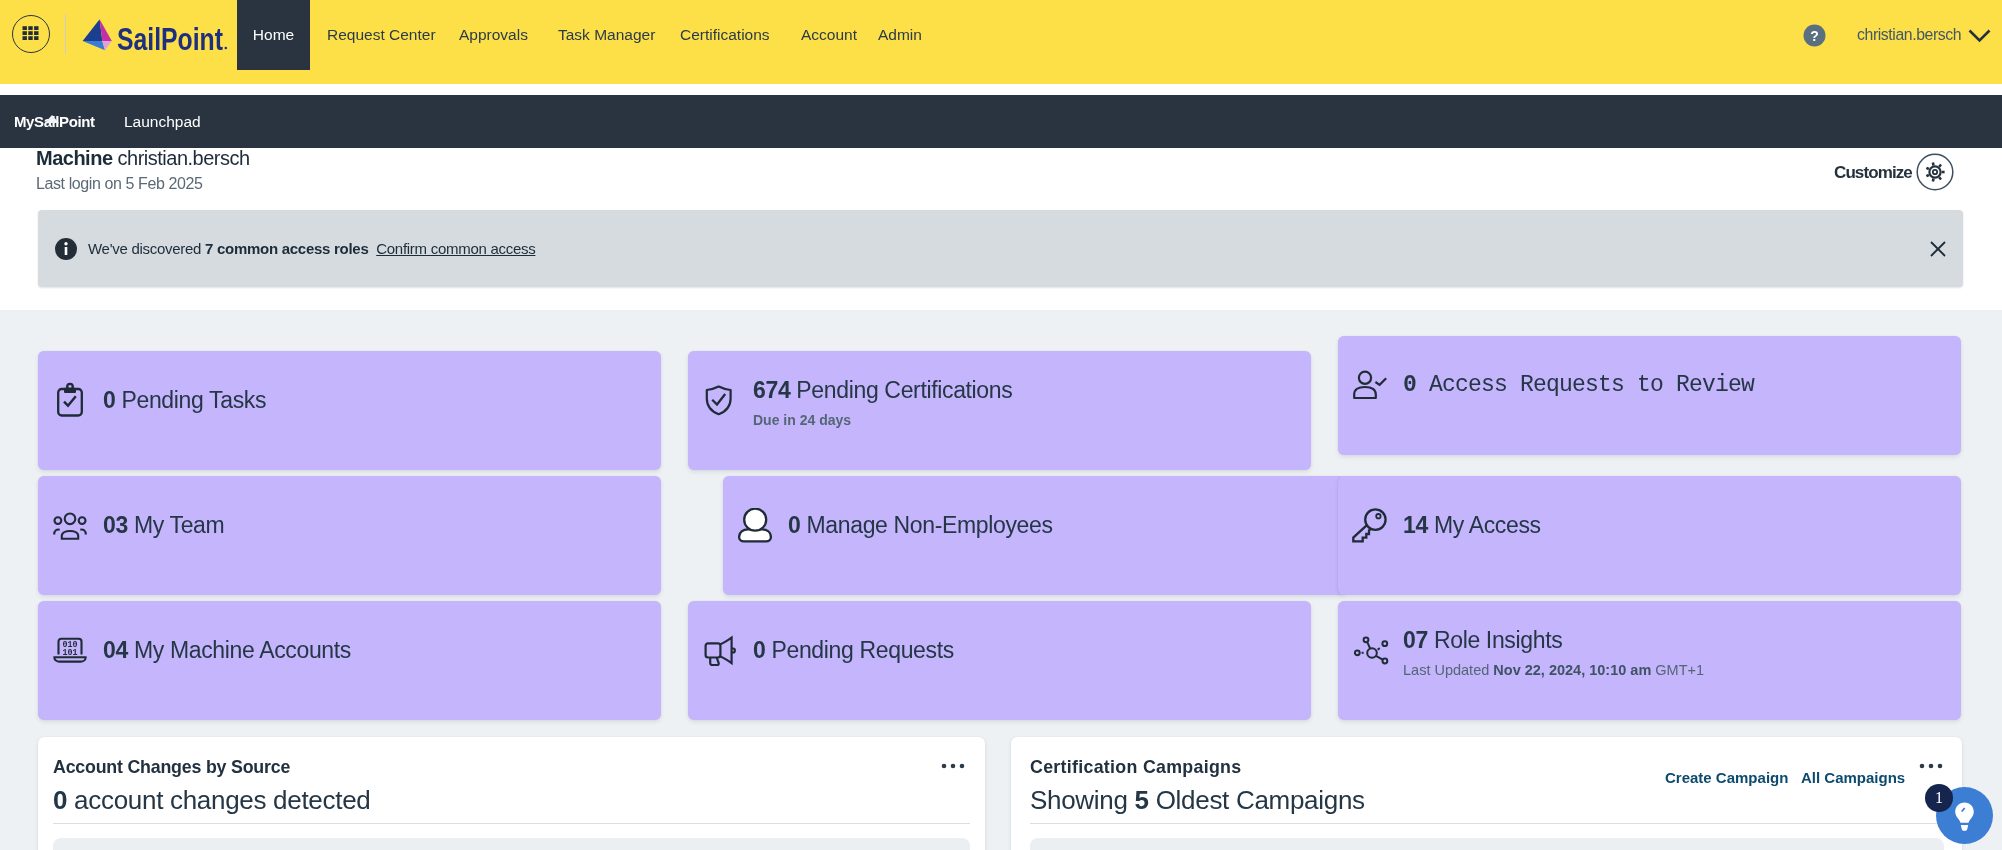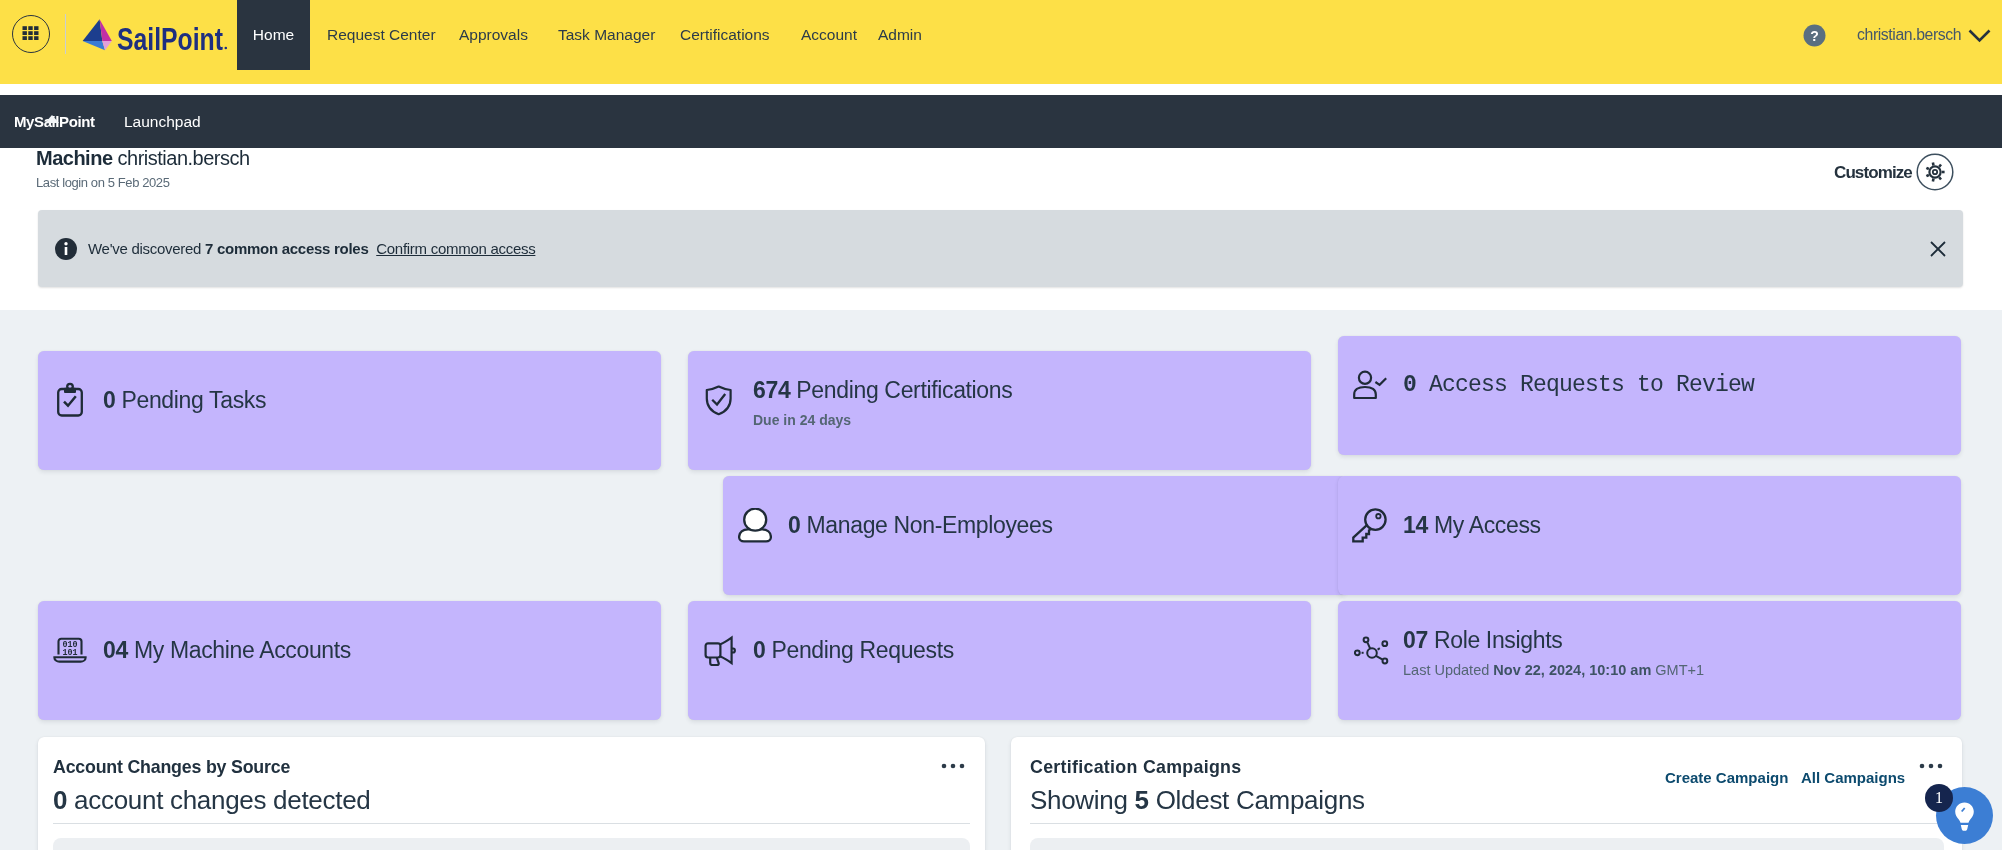--- a/index.html
+++ b/index.html
@@ -23,21 +23,21 @@
 
   
   #darkbar { position:absolute; left:0; top:70px; width:2002px; height:53px; background:#2a3440;margin-top:25px; }
   #darkbar .tab { position:absolute; top:0; height:53px; line-height:53px; color:#fff; font-size:15.5px; }
   #notch { position:absolute; left:44.6px; top:115px; width:0; height:0;
     border-left:7.4px solid transparent; border-right:7.4px solid transparent;
     border-bottom:8.4px solid #f2f5f7; }
 
   
   #welcome { position:absolute; left:36px; top:147px; font-size:20px; letter-spacing:-0.5px; color:#1d2c39; }
-  #lastlogin { position:absolute; left:36px; top:175px; font-size:13px; letter-spacing:-0.4px; color:#5a6a77; }
+  #lastlogin { position:absolute; left:36px; top:175px; font-size:16px; letter-spacing:-0.4px; color:#5a6a77; }
   #customize { position:absolute; left:1834px; top:163px; font-size:17px; letter-spacing:-0.9px; font-weight:bold; color:#25323e; }
   #gearbtn { position:absolute; left:1916px; top:153px; }
 
   
   #banner { position:absolute; left:38px; top:210px; width:1925px; height:77px;
     background:#d6dbdf; border-radius:4px; box-shadow:0 1px 2px rgba(0,0,0,0.12); }
   #banner .txt { position:absolute; left:50px; top:0; height:77px; line-height:77px;
     font-size:15px; letter-spacing:-0.28px; color:#1d2c39; }
   #bannerclose { position:absolute; left:1891px; top:30px; width:18px; height:18px; }
 
@@ -179,20 +179,33 @@
     <svg class="ic" style="top:34px;left:15px" width="34" height="30" viewBox="0 0 34 30">
       <g fill="none" stroke="#1f2b37" stroke-width="2.2">
         <circle cx="12" cy="7.8" r="6.1"></circle>
         <path d="M1.2,28 V24.5 C1.2,19.5 5,17 12,17 C19,17 22.8,19.5 22.8,24.5 V28 Z" stroke-linejoin="round"></path>
         <polyline points="22.4,12 26.6,14.8 33.2,8.3"></polyline>
       </g>
     </svg>
     <div class="line" style="top:36px; letter-spacing:-0.8px"><b>0</b> Access Requests to Review</div>
   </div>
 
+  <div class="card" style="left:38px; top:476px;">
+    <svg class="ic" style="top:36px;left:15px" width="34" height="28" viewBox="0 0 34 28">
+      <g fill="none" stroke="#1f2b37" stroke-width="2.1">
+        <circle cx="17" cy="6.8" r="5.3"></circle>
+        <circle cx="4.9" cy="8.6" r="3.4"></circle>
+        <circle cx="29.1" cy="8.6" r="3.4"></circle>
+        <path d="M8.8,26.8 V24 C8.8,17.4 25.2,17.4 25.2,24 V26.8 Z"></path>
+        <path d="M1.2,22.5 C1.2,18.4 3.8,16.9 6.7,17.7"></path>
+        <path d="M32.8,22.5 C32.8,18.4 30.2,16.9 27.3,17.7"></path>
+      </g>
+    </svg>
+    <div class="line" style="top:36px"><b>03</b> My Team</div>
+  </div>
   <div class="card" style="left:688px; top:476px;margin-left:35px;">
     <svg class="ic" style="top:32px;left:15px" width="34" height="35" viewBox="0 0 34 35">
       <path d="M6,33.4 H28 C31,33.4 32.9,31.5 32.9,29 C32.9,24 29,21.3 24,21.3 H10 C5,21.3 1.1,24 1.1,29 C1.1,31.5 3,33.4 6,33.4 Z" fill="#fff" stroke="#1f2b37" stroke-width="2.3" stroke-linejoin="round"></path>
       <circle cx="17.2" cy="11.7" r="11" fill="#fff" stroke="#1f2b37" stroke-width="2.3"></circle>
     </svg>
     <div class="line" style="top:36px"><b>0</b> Manage Non-Employees</div>
   </div>
   <div class="card" style="left:1338px; top:476px;">
     <svg class="ic" style="top:31px;left:14px" width="36" height="37" viewBox="0 0 36 37">
       <g fill="none" stroke="#1f2b37" stroke-width="2.3">

